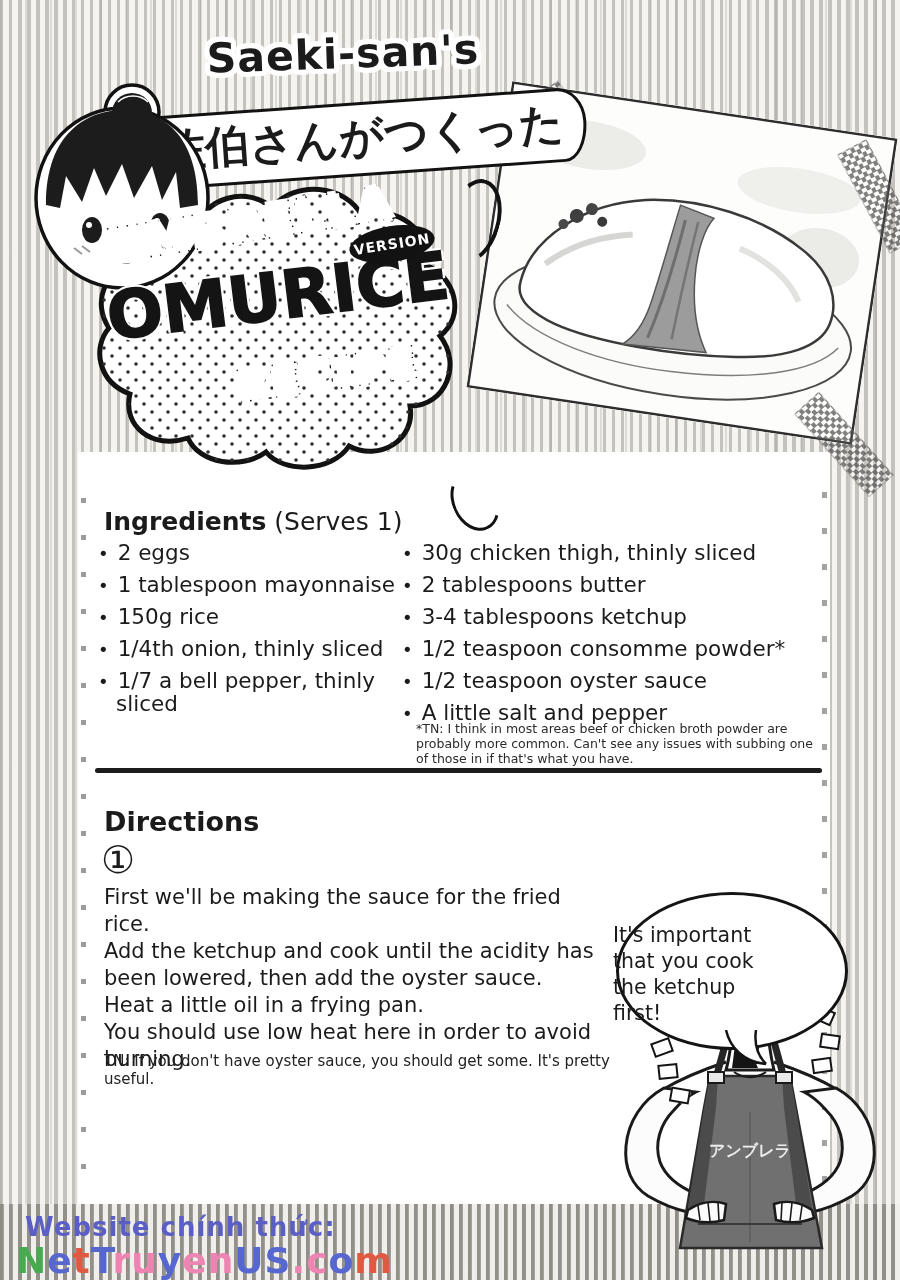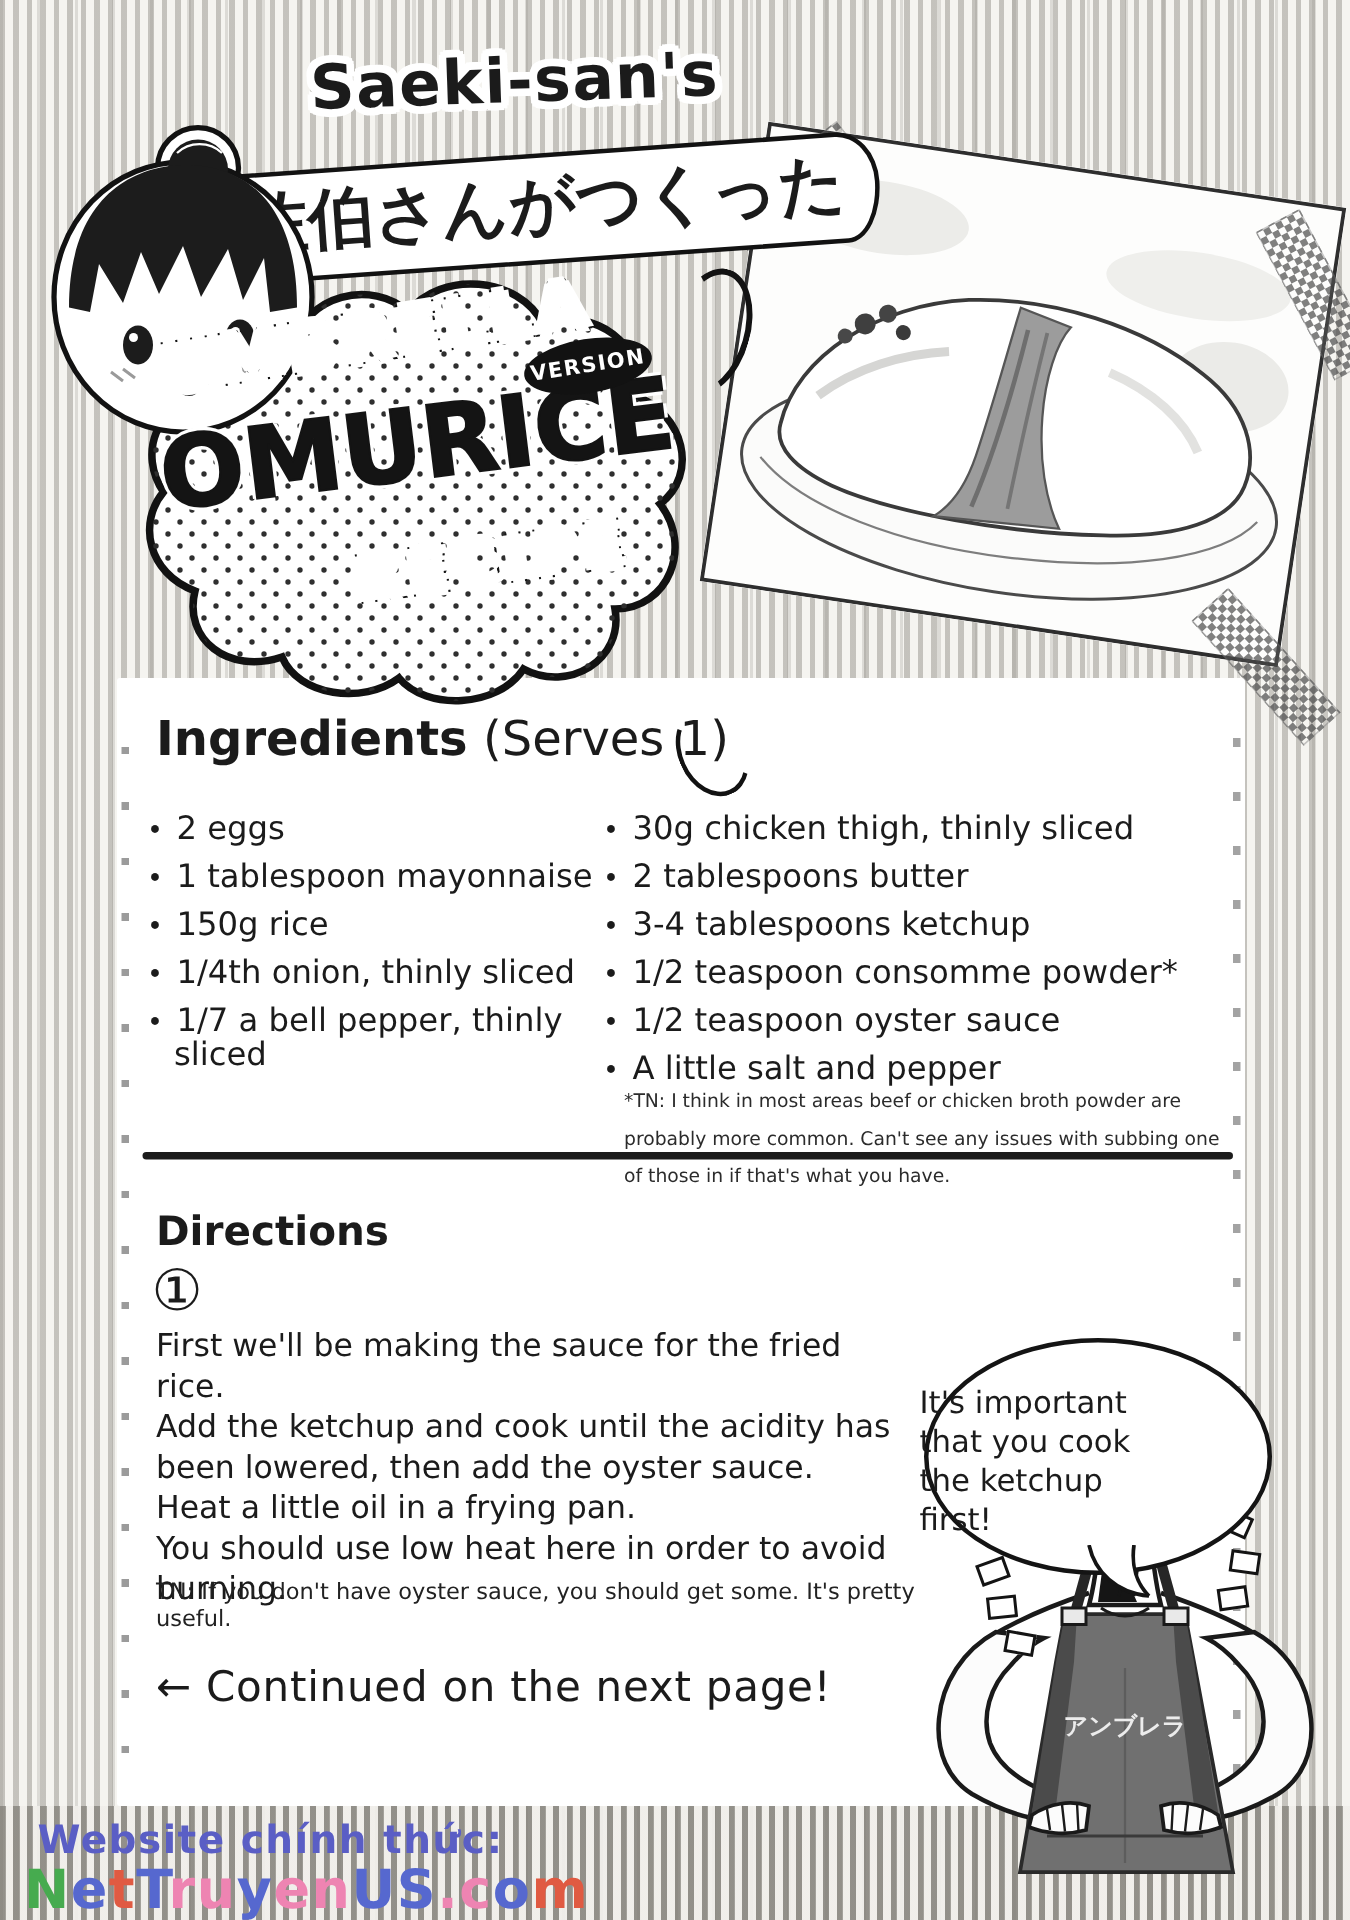--- a/index.html
+++ b/index.html
@@ -53,28 +53,28 @@
   
   .photo{left:487px; top:108px; width:390px; height:310px; transform:rotate(8.5deg); z-index:3; background:#fdfdfc;}
   .tape{z-index:4; opacity:.85; border:1px solid rgba(110,110,110,.45);
     background-image:repeating-conic-gradient(rgba(80,80,80,.85) 0% 25%, rgba(255,255,255,.10) 25% 50%);
     background-size:9px 9px;}
   .tape1{left:478px; top:108px; width:98px; height:30px; transform:rotate(-38deg);}
   .tape2{left:822px; top:180px; width:110px; height:31px; transform:rotate(62deg);}
   .tape3{left:788px; top:428px; width:110px; height:31px; transform:rotate(48deg);}
 
   
-  .ing-head{left:104px; top:473px; font-size:32px; z-index:3;text-align:center;}
+  .ing-head{left:104px; top:507px; font-size:25px; z-index:3;text-align:center;}
   .ing-head b{font-weight:bold;}
   .ing-col{z-index:3; list-style:none; margin:0; padding:0; font-size:21.5px; line-height:22px;}
   .ing-col li{margin-bottom:9px; padding-left:18px; text-indent:-18px;}
   .ing-col li::before{content:"•"; font-size:18px; margin-right:9px;}
   .col-left{left:98px; top:542px; width:330px;}
   .col-right{left:402px; top:542px; width:424px;}
-  .footnote{left:416px; top:721px; width:408px; font-size:12.5px; line-height:25px; color:#2b2b2b; z-index:3;}
+  .footnote{left:416px; top:721px; width:408px; font-size:12.5px; line-height:15px; color:#2b2b2b; z-index:3;}
   .divider{left:95px; top:768px; width:727px; height:5px; background:#1c1c1c; border-radius:3px; z-index:3;}
 
   
   .dir-head{left:104px; top:806px; font-size:27px; font-weight:bold; z-index:3;}
   .step-num{left:101px; top:838px; font-size:38px; z-index:3;}
   .dir-lines{left:104px; top:884px; width:505px; font-size:21px; line-height:27px; z-index:3;}
   .tn2{left:104px; top:1052px; width:520px; font-size:15px; color:#222; z-index:3;}
   .continued{left:104px; top:1108px; font-size:28px; z-index:3; letter-spacing:.5px;}
 
   
@@ -184,21 +184,20 @@
 
   <div class="abs dir-head">Directions</div>
   <div class="abs step-num">①</div>
   <div class="abs dir-lines">
     <div>First we'll be making the sauce for the fried rice.</div>
     <div>Add the ketchup and cook until the acidity has been lowered, then add the oyster sauce.</div>
     <div>Heat a little oil in a frying pan.</div>
     <div>You should use low heat here in order to avoid burning.</div>
   </div>
   <div class="abs tn2">TN: If you don't have oyster sauce, you should get some. It's pretty useful.</div>
-  <div class="abs continued">← Continued on the next page!</div>
 
   <svg class="abs man" width="302" height="300" viewBox="0 0 302 300">
     <path d="M100,96 L204,96 L210,132 L94,132 Z" fill="#fff"></path>
     <path d="M136,38 C134,58 132,76 128,90 L176,90 C172,74 170,56 169,38 Z" fill="#fff" stroke="#1a1a1a" stroke-width="3"></path>
     <path d="M140,42 L160,88 L134,88 Z" fill="#151515"></path>
     <path d="M156,48 L148,84 M162,52 L158,84" stroke="#151515" stroke-width="2" fill="none"></path>
     <path d="M128,82 C104,90 84,98 64,110" stroke="#1a1a1a" stroke-width="3" fill="none"></path>
     <path d="M176,82 C200,90 220,98 240,110" stroke="#1a1a1a" stroke-width="3" fill="none"></path>
     <path d="M66,108 C44,120 30,142 28,166 C26,188 34,206 50,216 C62,223 76,229 90,232 L98,214 C84,208 68,198 62,182 C56,164 62,144 76,130 C82,123 90,116 98,112 Z" fill="#fcfcfc" stroke="#1a1a1a" stroke-width="3"></path>
     <path d="M238,108 C260,120 274,142 276,166 C278,188 270,206 254,216 C242,223 228,229 214,232 L206,214 C220,208 236,198 242,182 C248,164 242,144 228,130 C222,123 214,116 206,112 Z" fill="#fcfcfc" stroke="#1a1a1a" stroke-width="3"></path>

